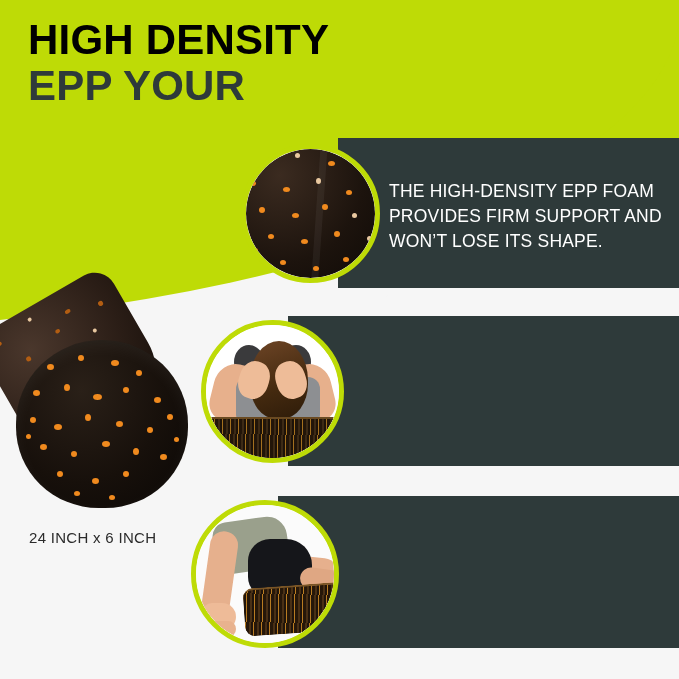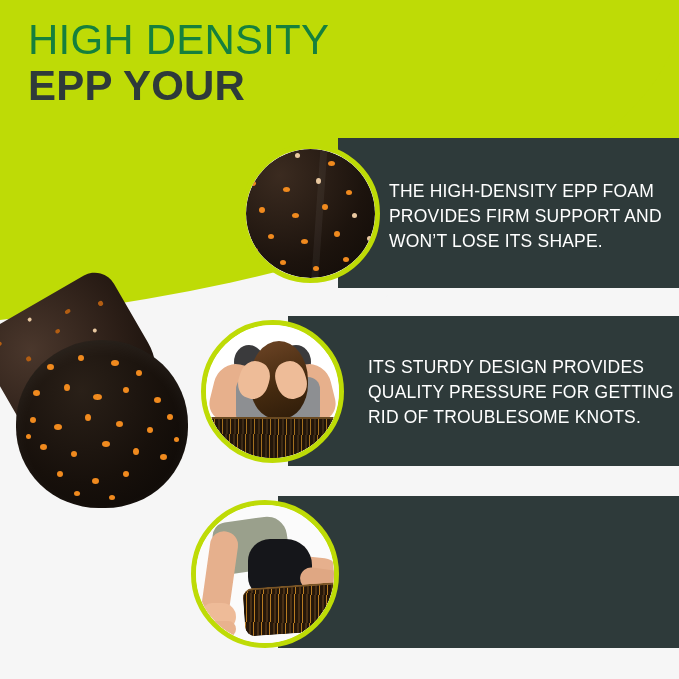--- a/index.html
+++ b/index.html
@@ -57,23 +57,23 @@
   }
 
   .title-wrap {
     position: absolute;
     left: 28px;
     top: 18px;
     z-index: 6;
   }
   .title-line1 {
     font-size: 42px;
-    font-weight: normal;
+    font-weight: bold;
     letter-spacing: 0.2px;
-    color: #15803d;
+    color: #000000;
     line-height: 44px;
     white-space: nowrap;
   }
   .title-line2 {
     font-size: 42px;
     font-weight: bold;
     letter-spacing: 0.2px;
     color: #2e3a3a;
     line-height: 48px;
     white-space: nowrap;
@@ -332,20 +332,21 @@
         <div class="speck" style="left:44%;top:82%;width:7px;height:6px;"></div>
         <div class="speck" style="left:62%;top:78%;width:6px;height:6px;"></div>
         <div class="speck" style="left:34%;top:90%;width:6px;height:5px;"></div>
         <div class="speck" style="left:54%;top:92%;width:6px;height:5px;"></div>
         <div class="speck" style="left:6%;top:56%;width:5px;height:5px;"></div>
         <div class="speck" style="left:92%;top:58%;width:5px;height:5px;"></div>
       </div>
     </div>
   </div>
 
+  <div class="dimension-label">24 INCH x 6 INCH</div>
 
   <div class="panel panel-1"></div>
   <div class="circle circle-1">
     <div class="circle-inner">
       <div class="c1-roller">
         <div class="c1-seam"></div>
         <div class="hero-specks">
           <div class="speck" style="left:16%;top:10%;width:6px;height:5px;"></div>
           <div class="speck pale" style="left:38%;top:7%;width:5px;height:5px;"></div>
           <div class="speck" style="left:60%;top:12%;width:7px;height:5px;"></div>
@@ -384,23 +385,20 @@
       <div class="c2-elbow-r"></div>
       <div class="c2-arm-l"></div>
       <div class="c2-arm-r"></div>
       <div class="c2-shirt"></div>
       <div class="c2-head"></div>
       <div class="c2-hand-l"></div>
       <div class="c2-hand-r"></div>
       <div class="c2-roller2"></div>
     </div>
   </div>
-  <div class="panel-text panel-text-2">ITS STURDY DESIGN PROVIDES
-QUALITY PRESSURE FOR GETTING
-RID OF TROUBLESOME KNOTS.</div>
 
   <div class="panel panel-3"></div>
   <div class="circle circle-3">
     <div class="circle-inner">
       <div class="c3-bg"></div>
       <div class="c3-torso"></div>
       <div class="c3-arm"></div>
       <div class="c3-hand"></div>
       <div class="c3-foot"></div>
       <div class="c3-thigh"></div>

